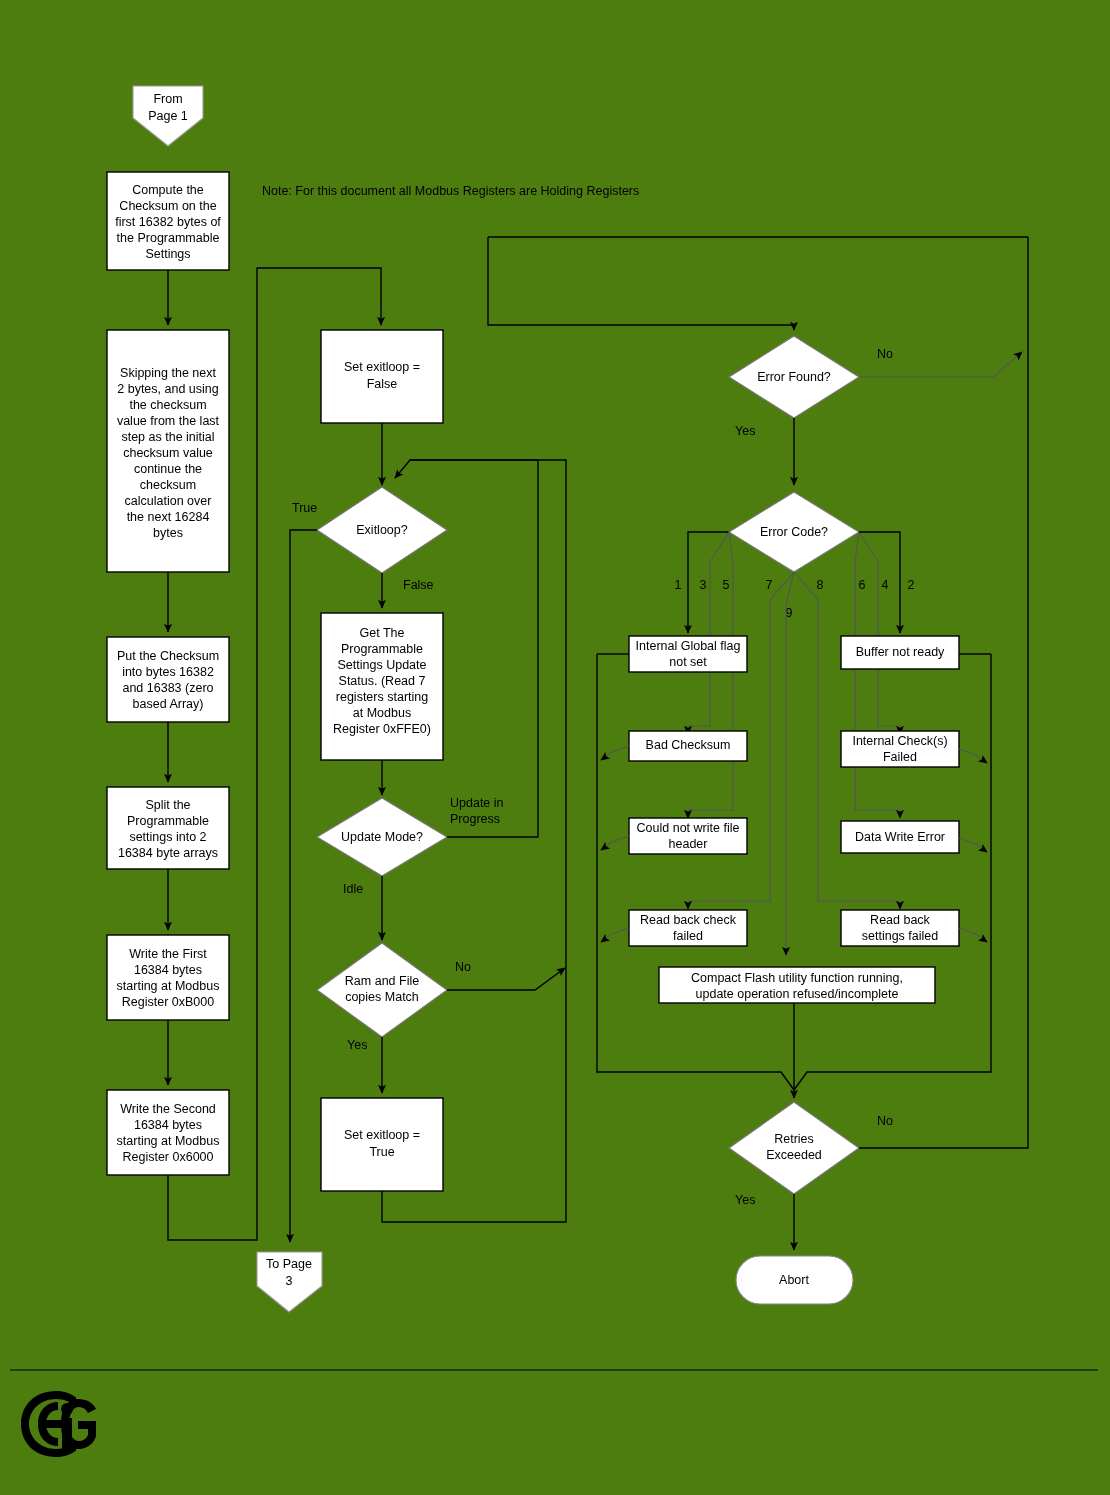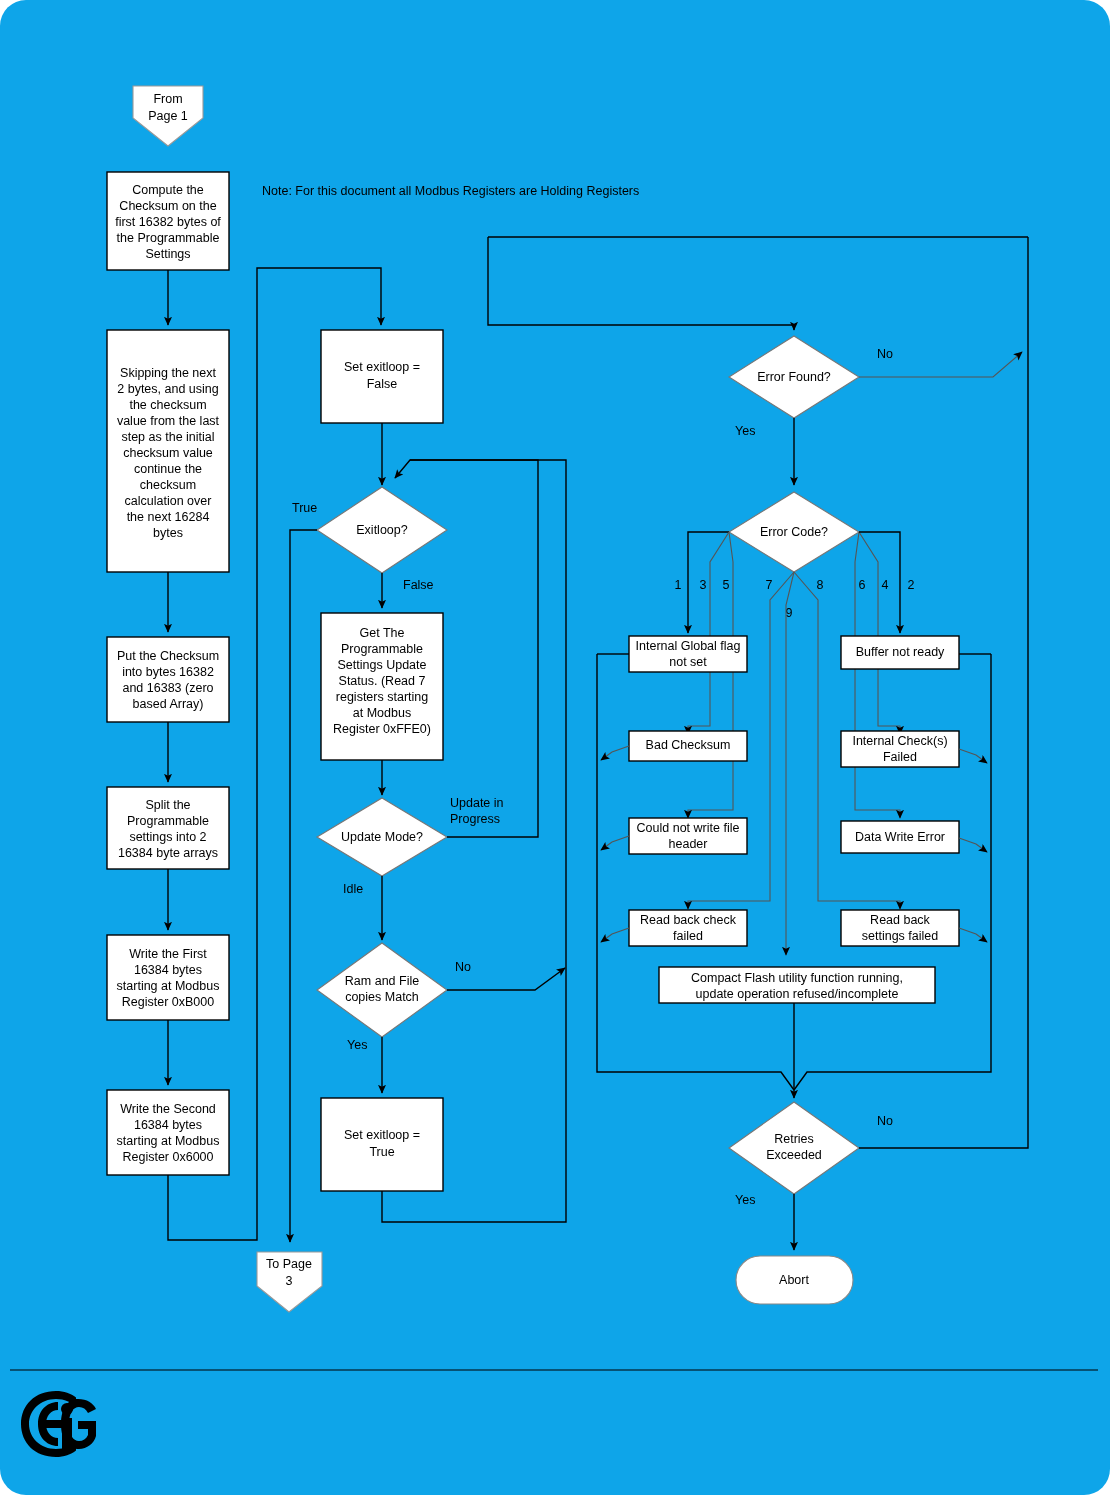--- a/index.html
+++ b/index.html
@@ -7,23 +7,22 @@
     padding: 0;
     background: #ffffff;
   }
   body {
     font-family: "Liberation Sans", sans-serif;
   }
   #page {
     position: relative;
     width: 1110px;
     height: 1495px;
-    background: #0ea5e9;
+    background: #4d7c0f;
     overflow: hidden;
-    border-radius: 26px;
   }
   #flow-svg {
     position: absolute;
     left: 0;
     top: 0;
     width: 1110px;
     height: 1495px;
   }
   .node-text {
     font-family: "Liberation Sans", sans-serif;

